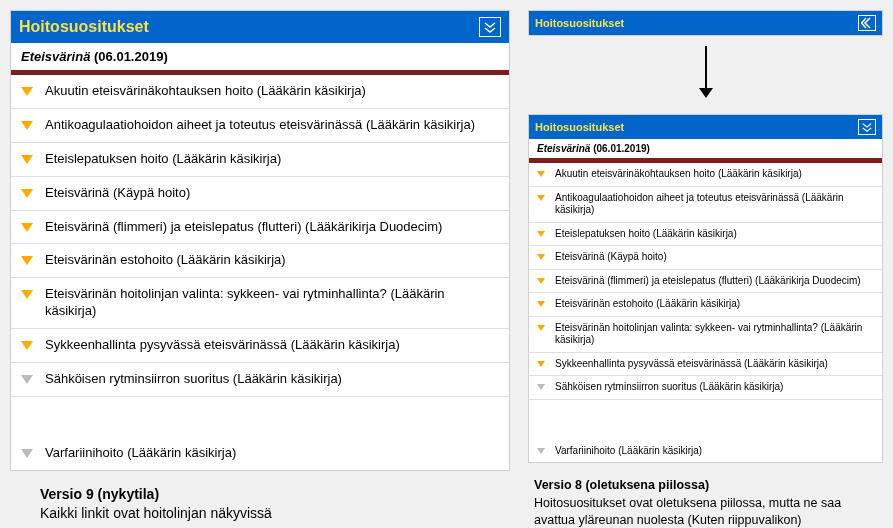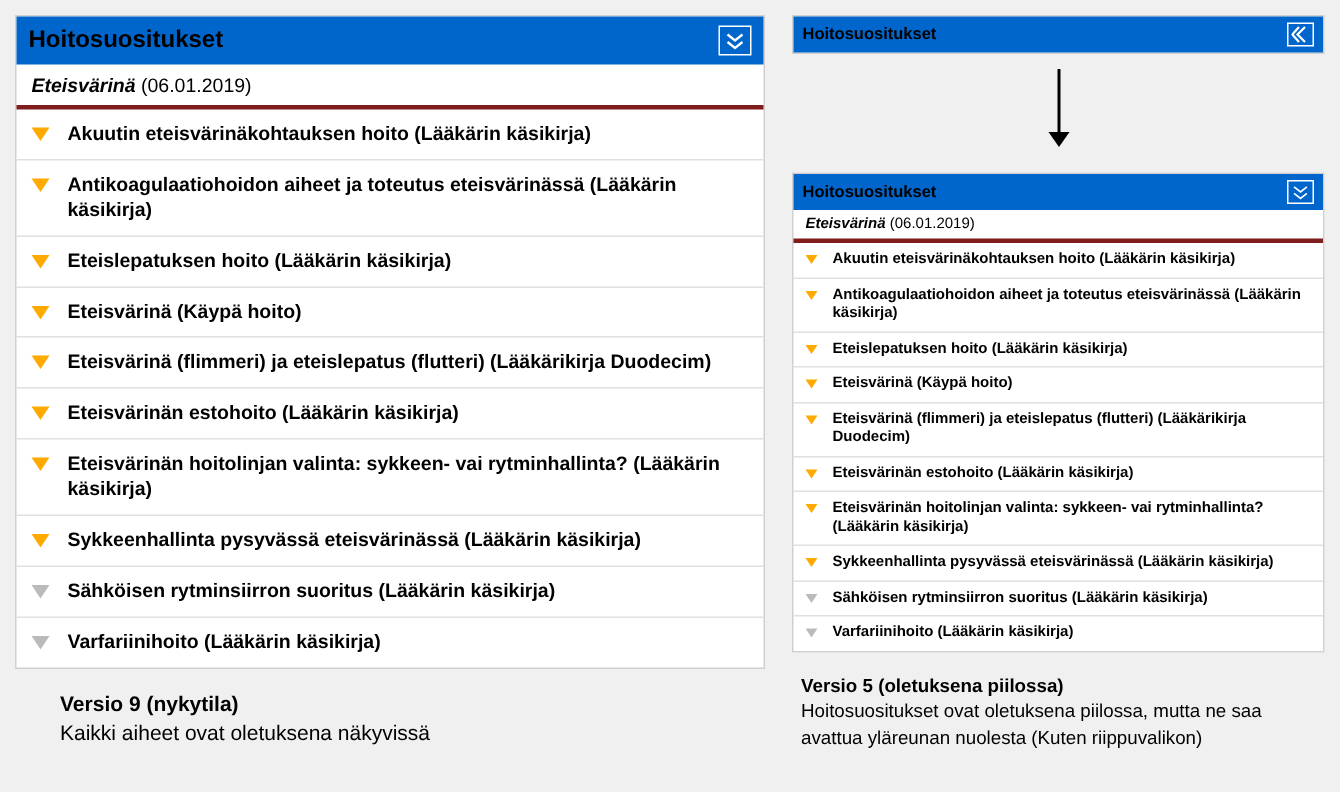--- a/index.html
+++ b/index.html
@@ -19,21 +19,21 @@
   }
   .col-left { width: 500px; }
   .col-right { width: 355px; }
   .panel {
     background: #fff;
     border: 1px solid #d0d0d0;
     width: 100%;
   }
   .panel-header {
     background: #0066cc;
-    color: #000000;
+    color: #fde047;
     font-weight: bold;
     padding: 6px 8px;
     display: flex;
     justify-content: space-between;
     align-items: center;
   }
   .panel-header .title { flex: 1; }
   .hdr-icon {
     width: 22px; height: 20px;
     border: 1px solid #fff;
@@ -41,31 +41,31 @@
     align-items: center;
     justify-content: center;
   }
   .hdr-icon svg { display:block; }
   .subheader {
     padding: 6px 10px;
     font-size: 13px;
     color: #000;
   }
   .subheader .topic { font-style: italic; font-weight: bold; text-align: center; }
-  .subheader .date { font-weight: normal; }
-  .items { border-top: 3px solid #7f1d1d; font-weight: bold; }
+  .subheader .date { font-weight: bold; }
+  .items { border-top: 5px solid #7f1d1d; }
   .item {
     display: flex;
     align-items: flex-start;
     gap: 12px;
     padding: 8px 10px;
     border-bottom: 1px solid #e0e0e0;
     cursor: pointer;
   }
-  .item:last-child { border-bottom: none; }
+  .item:last-child { border-bottom: none; margin-top: 40px; }
   .tri {
     width: 0; height: 0;
     border-left: 6px solid transparent;
     border-right: 6px solid transparent;
     margin-top: 4px;
     flex-shrink: 0;
   }
   .tri.active { border-top: 9px solid #ffaa00; }
   .tri.inactive { border-top: 9px solid #bbbbbb; }
   .item-label {
@@ -155,21 +155,21 @@
           <div class="item-label">Sähköisen rytminsiirron suoritus (Lääkärin käsikirja)</div>
         </div>
         <div class="item">
           <div class="tri inactive"></div>
           <div class="item-label">Varfariinihoito (Lääkärin käsikirja)</div>
         </div>
       </div>
   </div>
   <div class="caption">
     <span class="cap-title">Versio 9 (nykytila)</span>
-    <span>Kaikki aiheet ovat oletuksena näkyvissä</span>
+    <span>Kaikki linkit ovat hoitolinjan näkyvissä</span>
   </div>
 </div>
 
 <div class="col col-right">
 
   <div class="panel small" style="margin-bottom:0;">
     <div class="panel-header">
       <span class="title">Hoitosuositukset</span>
       <span class="hdr-icon">
         <svg width="12" height="12" viewBox="0 0 12 12">
@@ -239,16 +239,16 @@
           <div class="item-label">Sähköisen rytminsiirron suoritus (Lääkärin käsikirja)</div>
         </div>
         <div class="item">
           <div class="tri inactive"></div>
           <div class="item-label">Varfariinihoito (Lääkärin käsikirja)</div>
         </div>
       </div>
   </div>
 
   <div class="caption">
-    <span class="cap-title">Versio 5 (oletuksena piilossa)</span>
+    <span class="cap-title">Versio 8 (oletuksena piilossa)</span>
     <span>Hoitosuositukset ovat oletuksena piilossa, mutta ne saa avattua yläreunan nuolesta (Kuten riippuvalikon)</span>
   </div>
 </div>
 
 </body></html>

